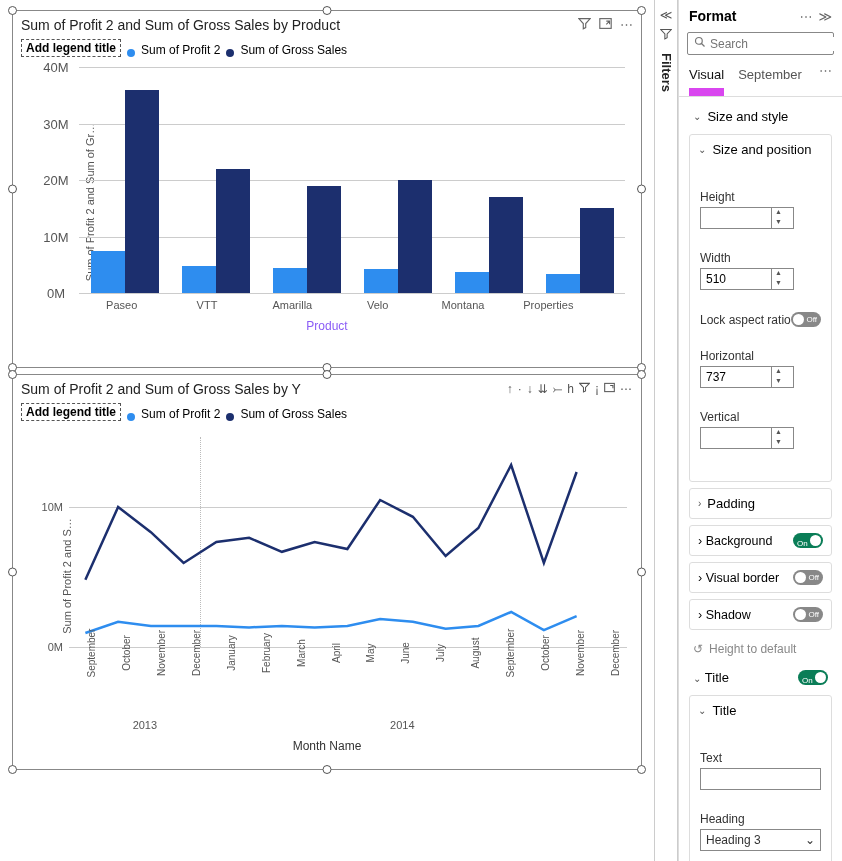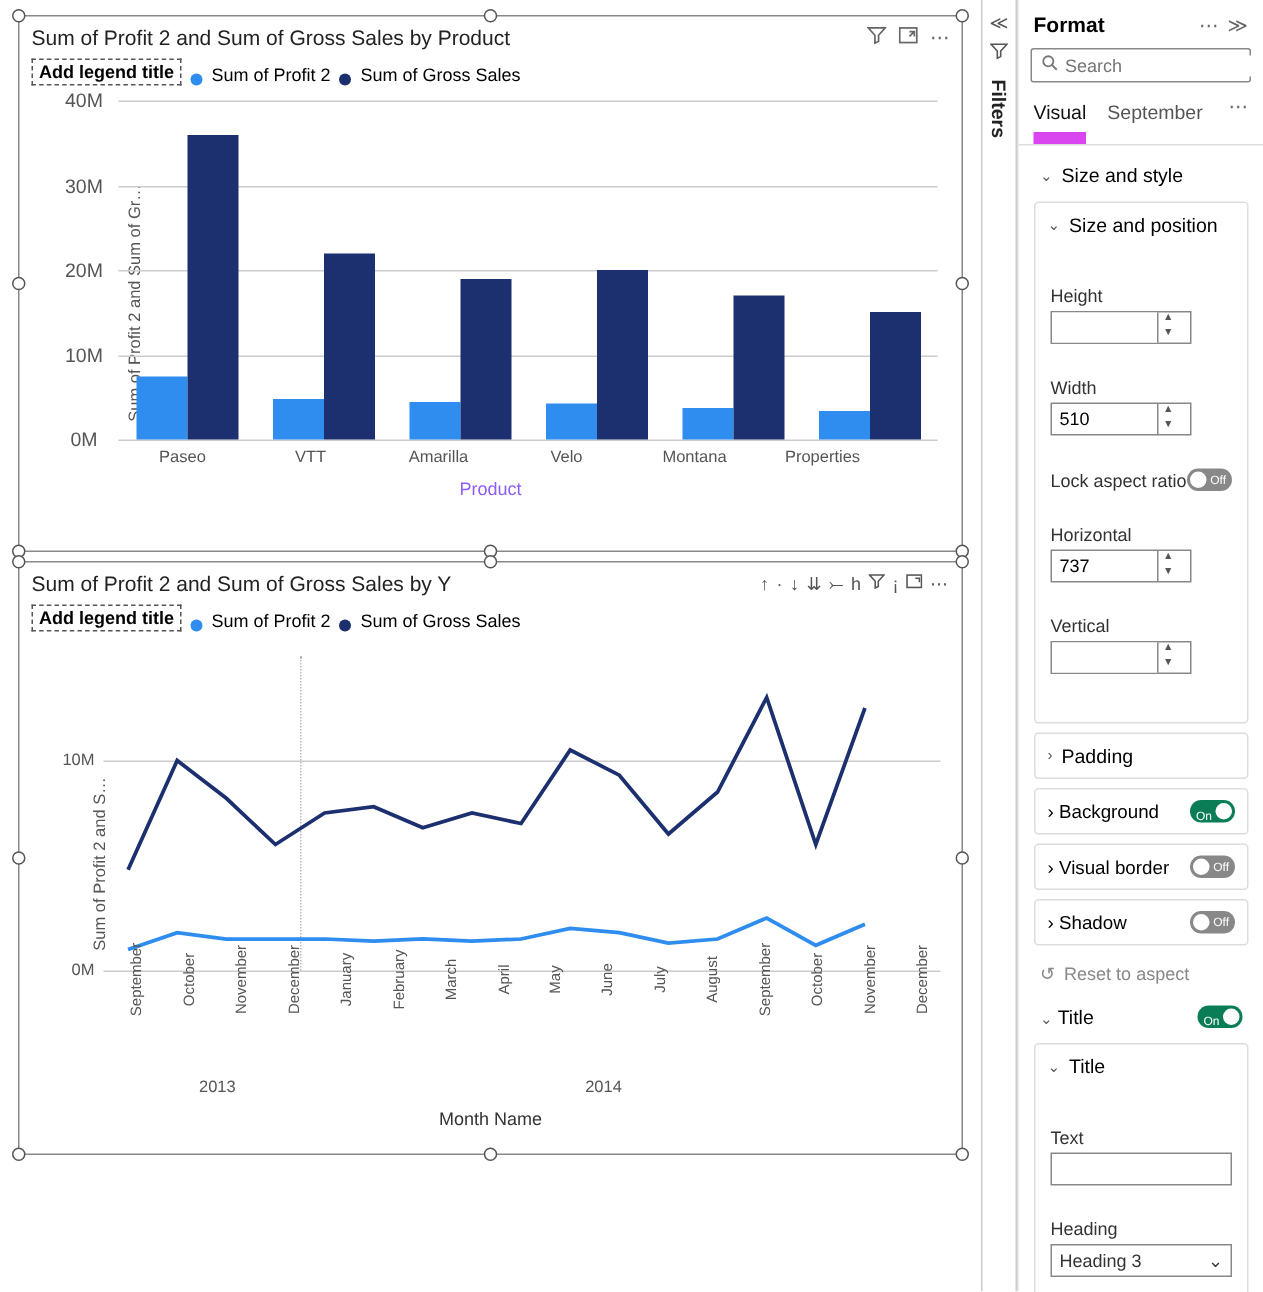--- a/index.html
+++ b/index.html
@@ -368,21 +368,21 @@
       <div class="row-toggle">
           <span><span class="chev">›</span> <span>Shadow</span></span>
         <div class="toggle off">
             <span class="knob"></span>
             <span class="lbl-off">Off</span>
           </div>
       </div>
     </div>
     <div class="reset-row">
         <span>↺</span>
-        <span>Reset to aspect</span>
+        <span>Height to default</span>
       </div>
 
     <div class="section-title with-toggle">
       <span><span class="chev">⌄</span> <span>Title</span></span>
       <div class="toggle on">
           <span class="lbl-on">On</span>
           <span class="knob"></span>
         </div>
     </div>
 

